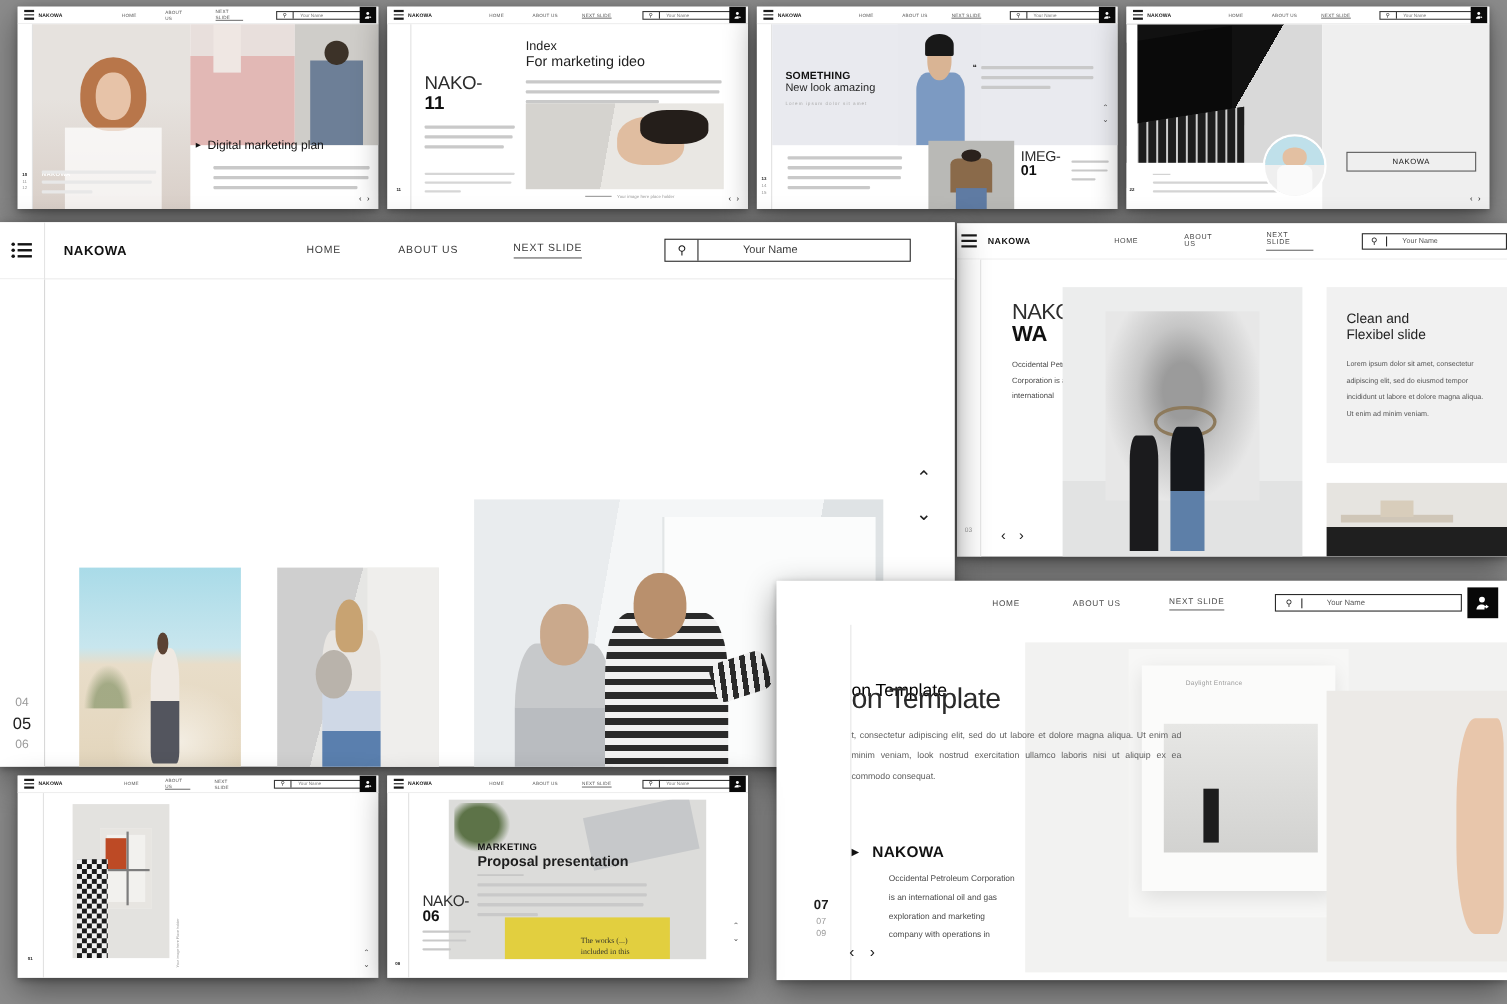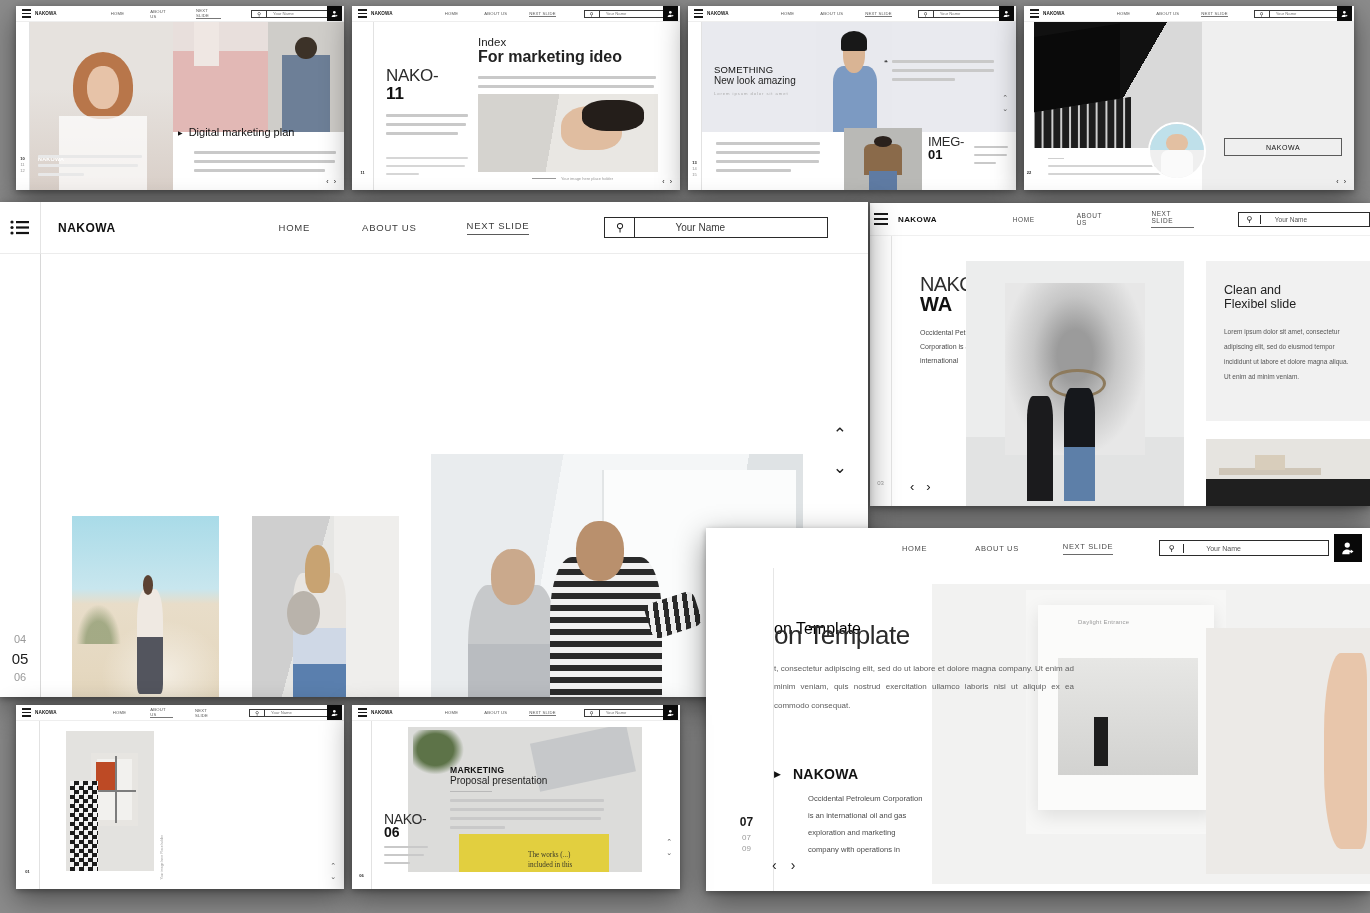--- a/index.html
+++ b/index.html
@@ -276,21 +276,21 @@
           <span style="width:88%"></span>
         </div>
       <div class="lines" style="margin-top:22px;width:82px">
           <span style="width:100%;height:2px;background:#d6d6d6"></span>
           <span style="width:96%;height:2px;background:#d6d6d6"></span>
           <span style="width:40%;height:2px;background:#d6d6d6"></span>
         </div>
     </div>
     <div style="position:absolute;left:126px;top:30px;width:180px">
       <div style="font-size:11.5px;color:#222;font-weight:400">Index</div>
-      <div style="font-size:16px;color:#222;font-weight:700">For marketing ideo</div>
+      <div style="font-size:13px;color:#222;font-weight:400">For marketing ideo</div>
       <div class="lines" style="margin-top:10px;width:178px">
           <span style="width:100%"></span>
           <span style="width:99%"></span>
           <span style="width:68%"></span>
         </div>
     </div>
     <div class="ph ph-window" style="left:126px;top:88px;width:180px;height:78px">
         <span class="face"></span>
         <span class="hair"></span>
       </div>
@@ -330,21 +330,21 @@
     <div style="position:absolute;left:0;top:16px;bottom:0;width:14px;border-right:.6px solid #e2e2e2">
       <div class="micro" style="position:absolute;left:0;right:0;bottom:12px"><b>13</b><br><span>14</span><br><span>15</span></div>
     </div>
     <div style="position:absolute;left:14px;top:16px;right:0;height:110px;background:#e9eaef"></div>
     <div class="ph ph-man" style="left:128px;top:16px;width:76px;height:110px">
         <span class="body"></span>
         <span class="head"></span>
         <span class="hair"></span>
       </div>
     <div style="position:absolute;left:26px;top:58px;width:100px">
-      <div style="font-size:9.5px;font-weight:400;color:#111;letter-spacing:.02em">SOMETHING</div>
+      <div style="font-size:9.5px;font-weight:700;color:#111;letter-spacing:.02em">SOMETHING</div>
       <div style="font-size:10px;font-weight:300;color:#1e1e1e">New look amazing</div>
       <div style="font-size:4.2px;color:#aaa;letter-spacing:.22em;margin-top:5px">Lorem ipsum dolor sit amet</div>
     </div>
     <div style="position:absolute;left:196px;top:54px;width:110px;display:flex;gap:4px">
       <span style="font-size:7px;color:#333;line-height:.8">❝</span>
       <span class="lines" style="flex:1">
           <span style="width:100%"></span>
           <span style="width:100%"></span>
           <span style="width:62%"></span>
         </span>
@@ -568,21 +568,21 @@
       <span class="pg"></span>
       <span style="position:absolute;left:26%;top:12%;font-size:6px;color:#9b9b9b;letter-spacing:.04em">Daylight Entrance</span>
       <span class="im"></span>
         <span class="per"></span>
     </div>
     <div class="ph ph-hand" style="left:500px;top:100px;width:164px;height:246px">
         <span class="f"></span>
       </div>
     <div style="position:absolute;left:68px;top:92px;width:330px">on Template</div>
     <div style="position:absolute;left:68px;top:92px;width:340px;font-size:26px;color:#2a2a2a;font-weight:300;letter-spacing:-.5px">on Template</div>
-    <div style="position:absolute;left:68px;top:132px;width:300px;font-size:8px;color:#606060;line-height:2.3;text-align:justify">t, consectetur adipiscing elit, sed do ut labore et dolore magna company. Ut enim ad minim veniam, quis nostrud exercitation ullamco laboris nisi ut aliquip ex ea commodo consequat.</div>
+    <div style="position:absolute;left:68px;top:132px;width:300px;font-size:8px;color:#606060;line-height:2.3;text-align:justify">t, consectetur adipiscing elit, sed do ut labore et dolore magna aliqua. Ut enim ad minim veniam, look nostrud exercitation ullamco laboris nisi ut aliquip ex ea commodo consequat.</div>
     <div style="position:absolute;left:68px;top:238px;display:flex;align-items:center;gap:12px">
       <span style="font-size:9px;color:#111">▶</span>
       <span style="font-size:14px;font-weight:700;color:#111;letter-spacing:.02em">NAKOWA</span>
     </div>
     <div style="position:absolute;left:102px;top:262px;width:120px;font-size:7.6px;color:#4b4b4b;line-height:2.25">Occidental Petroleum Corporation is an international oil and gas exploration and marketing company with operations in</div>
     <div class="nav-arrows" style="left:66px;bottom:18px;gap:14px;font-size:14px;color:#1a1a1a">
       <span>‹</span>
         <span>›</span>
     </div>
   </div>
@@ -651,23 +651,23 @@
       </span>
     </div>
     <div style="position:absolute;left:0;top:16px;bottom:0;width:20px;border-right:.6px solid #e2e2e2">
       <div class="micro" style="position:absolute;left:0;right:0;bottom:10px"><b>06</b></div>
     </div>
     <div class="ph ph-desk" style="left:56px;top:22px;width:234px;height:145px">
       <span class="plant"></span>
         <span class="lap"></span>
         <span class="yel"></span>
     </div>
-    <div style="position:absolute;left:98px;top:60px;width:156px">
+    <div style="position:absolute;left:82px;top:60px;width:156px">
       <div style="font-size:8.6px;font-weight:700;color:#111;letter-spacing:.03em">MARKETING</div>
-      <div style="font-size:10px;font-weight:400;color:#1d1d1d">Proposal presentation</div>
+      <div style="font-size:13px;font-weight:700;color:#1d1d1d">Proposal presentation</div>
       <div style="width:42px;height:1px;background:#b9b9b9;margin:5px 0 7px"></div>
       <div class="lines" style="width:154px">
           <span style="width:100%"></span>
           <span style="width:100%"></span>
           <span style="width:98%"></span>
           <span style="width:36%"></span>
         </div>
     </div>
     <div style="position:absolute;left:32px;top:106px;width:66px">
       <div style="font-size:14px;color:#2e2e2e;font-weight:300;letter-spacing:-.4px">NAKO-</div>

